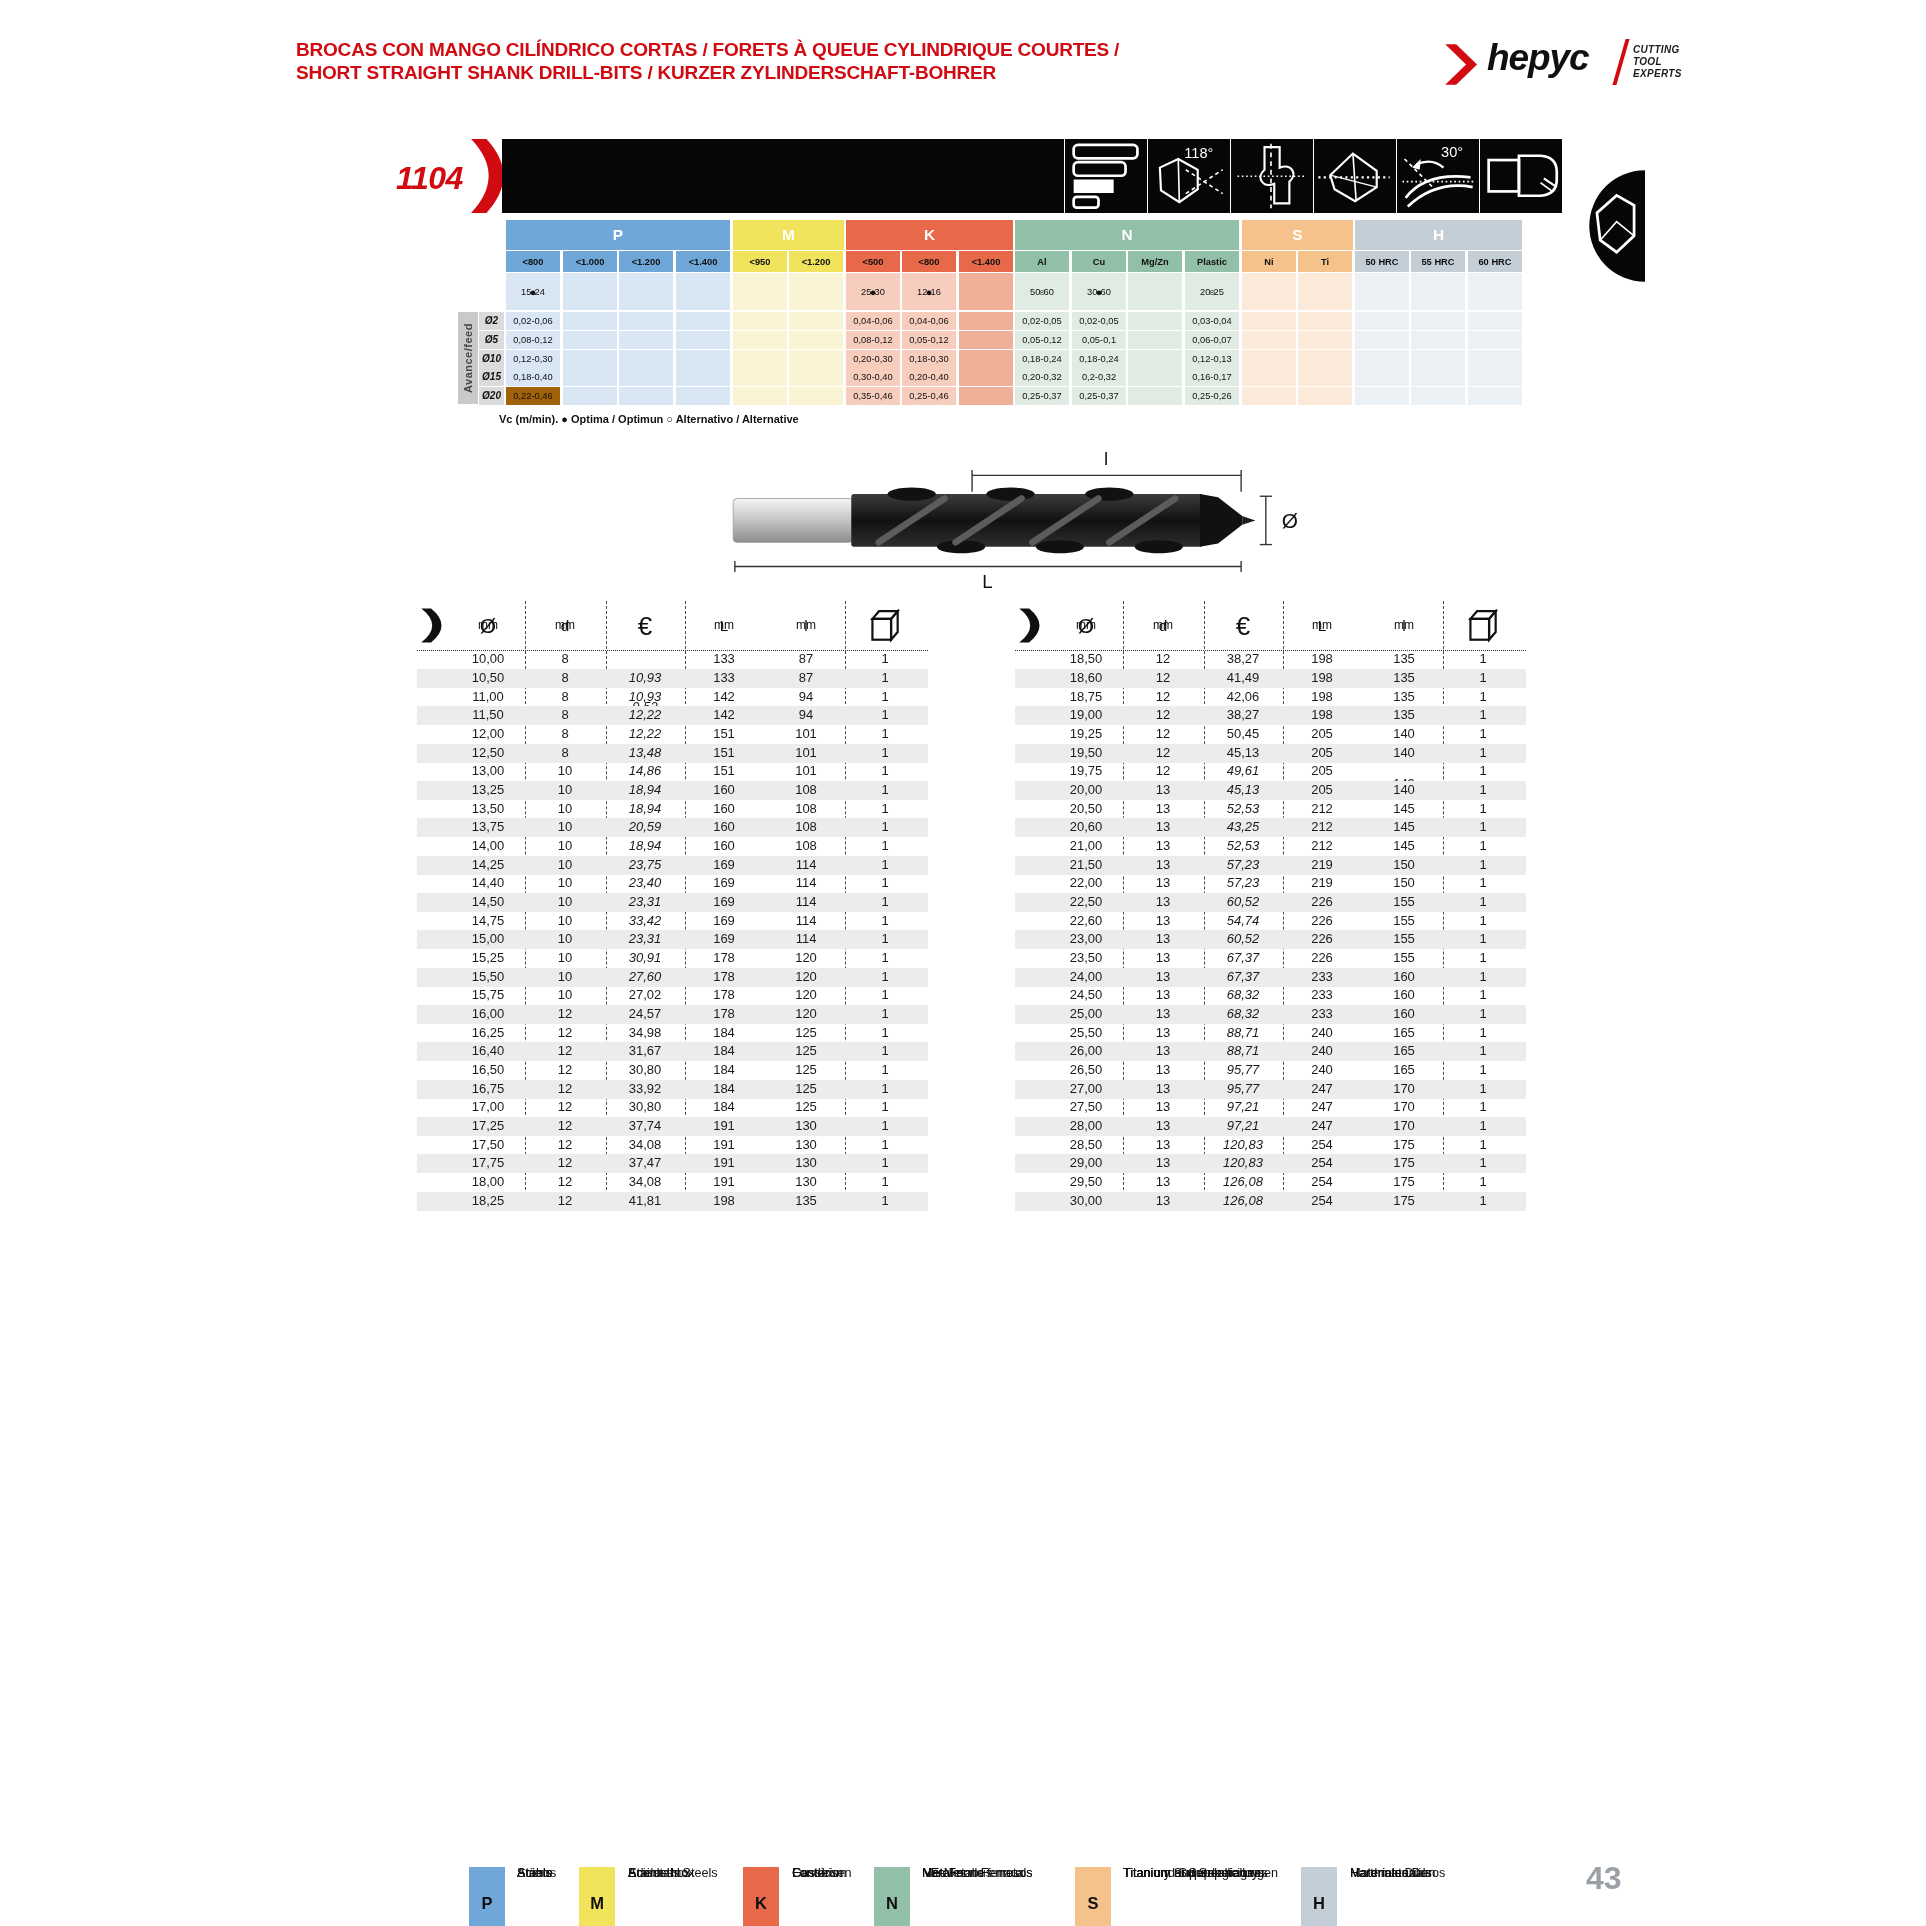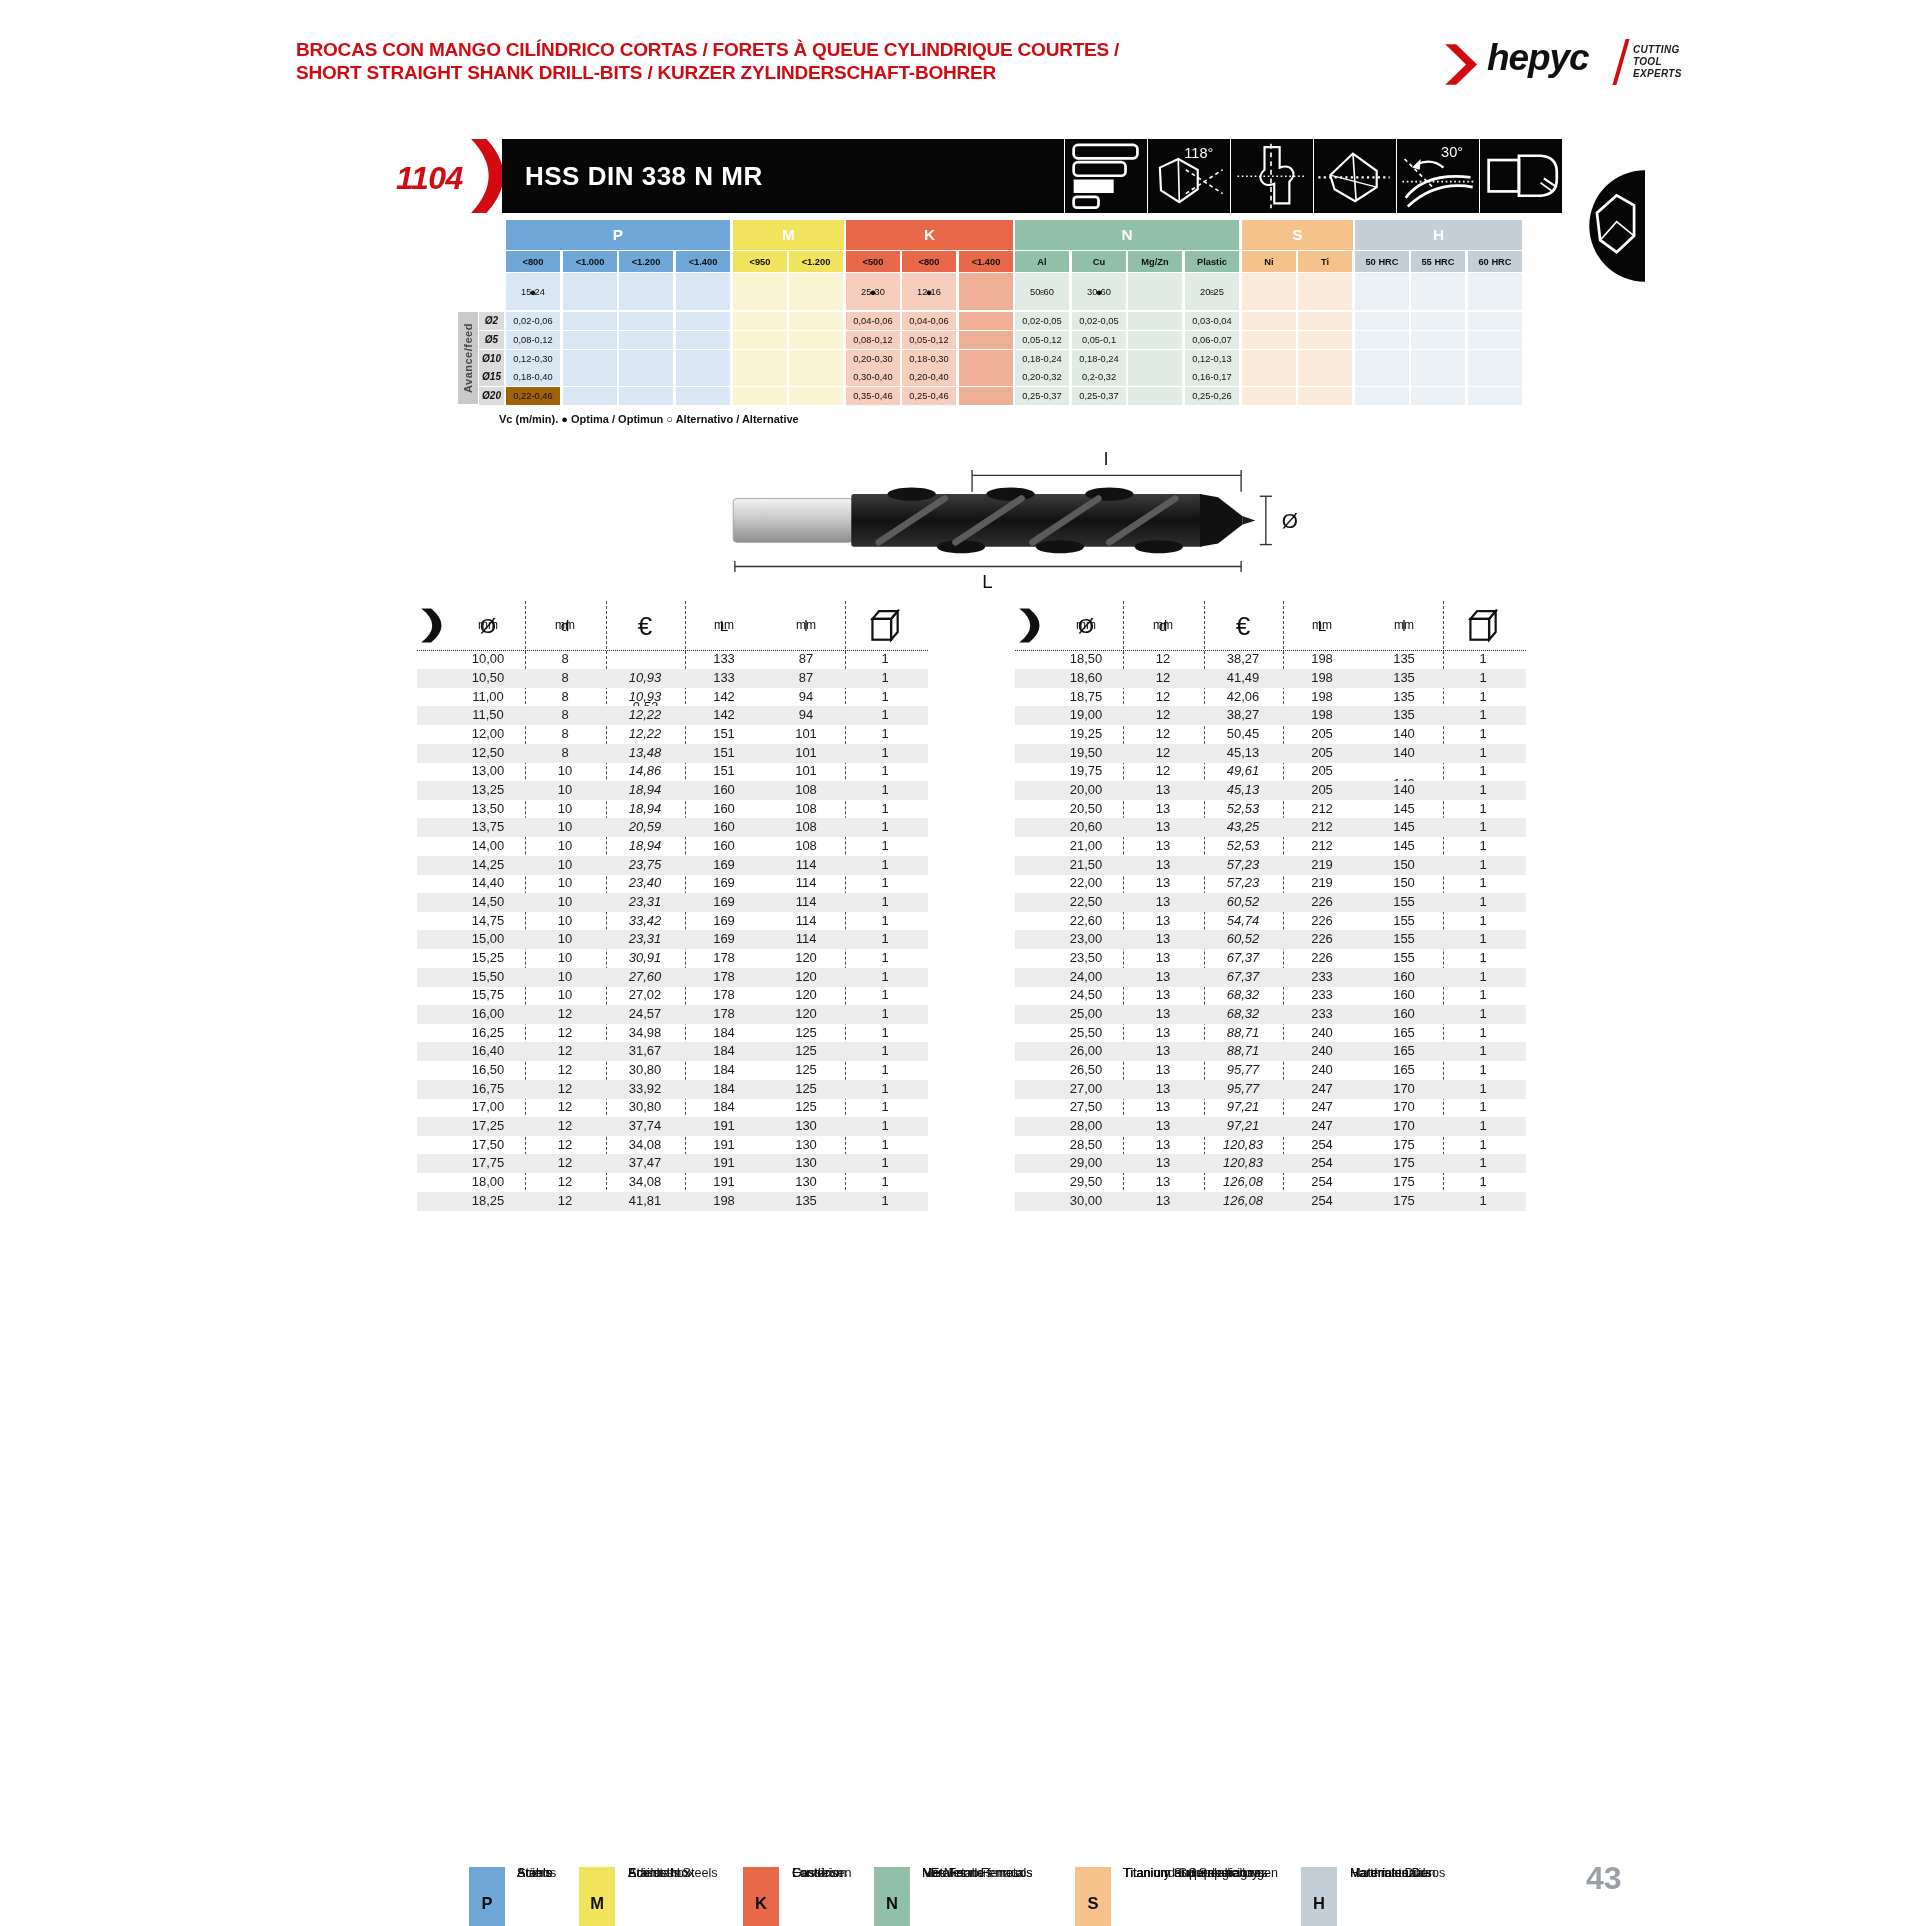--- a/index.html
+++ b/index.html
@@ -68,21 +68,20 @@
   <div class="abs main-title" style="left:296px;top:38px;">
     <div>BROCAS CON MANGO CILÍNDRICO CORTAS / FORETS À QUEUE CYLINDRIQUE COURTES /</div>
     <div>SHORT STRAIGHT SHANK DRILL-BITS / KURZER ZYLINDERSCHAFT-BOHRER</div>
   </div>
 
   <span class="abs code-num" style="left:396px;top:160px;">1104</span>
   <svg class="abs" style="left:470px;top:139px;" width="34" height="74" viewBox="0 0 62 135">
     <path d="M2,0 Q66,67 2,135 L30,135 Q92,67 30,0 Z" fill="#d20a11"></path>
   </svg>
   <div class="abs black-bar" style="left:502px;top:139px;width:1060px;height:74px;">
-    <div class="abs bar-title" style="left:23px;top:0;height:74px;display:flex;align-items:center;">HSS DIN 338 N MR</div>
 
     <div class="icon-box" style="left:562px;">
       <svg width="80" height="74" viewBox="0 0 148 135">
         <rect x="16" y="10" width="118" height="25" rx="8" fill="none" stroke="#fff" stroke-width="5"></rect>
         <rect x="16" y="42" width="96" height="25" rx="8" fill="none" stroke="#fff" stroke-width="5"></rect>
         <rect x="16" y="74" width="74" height="25" fill="#fff"></rect>
         <rect x="16" y="106" width="46" height="20" rx="6" fill="none" stroke="#fff" stroke-width="5"></rect>
       </svg>
     </div>
     <div class="icon-box" style="left:645px;">

